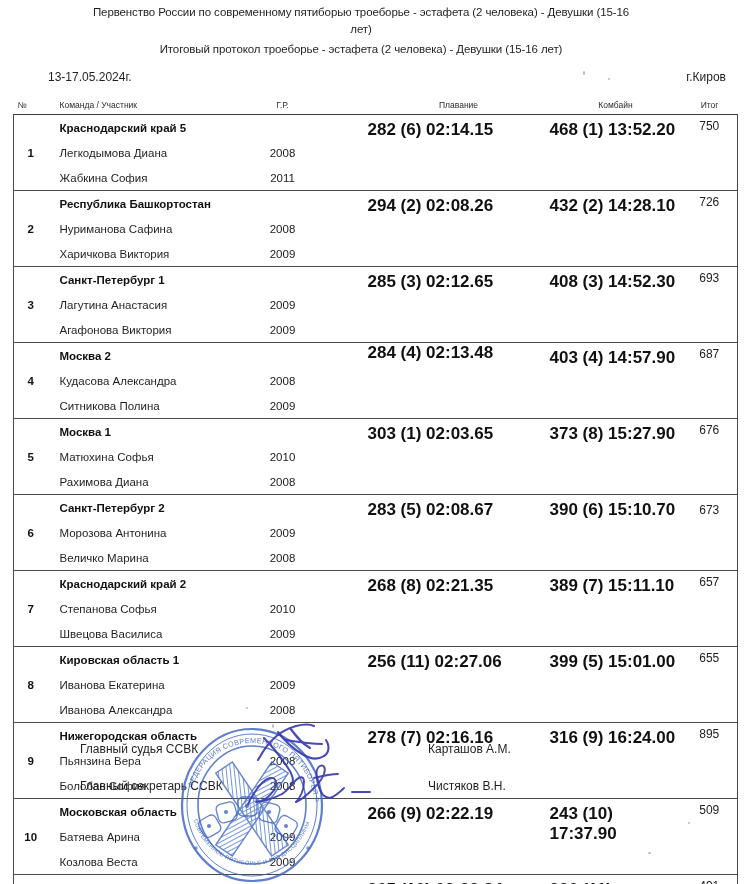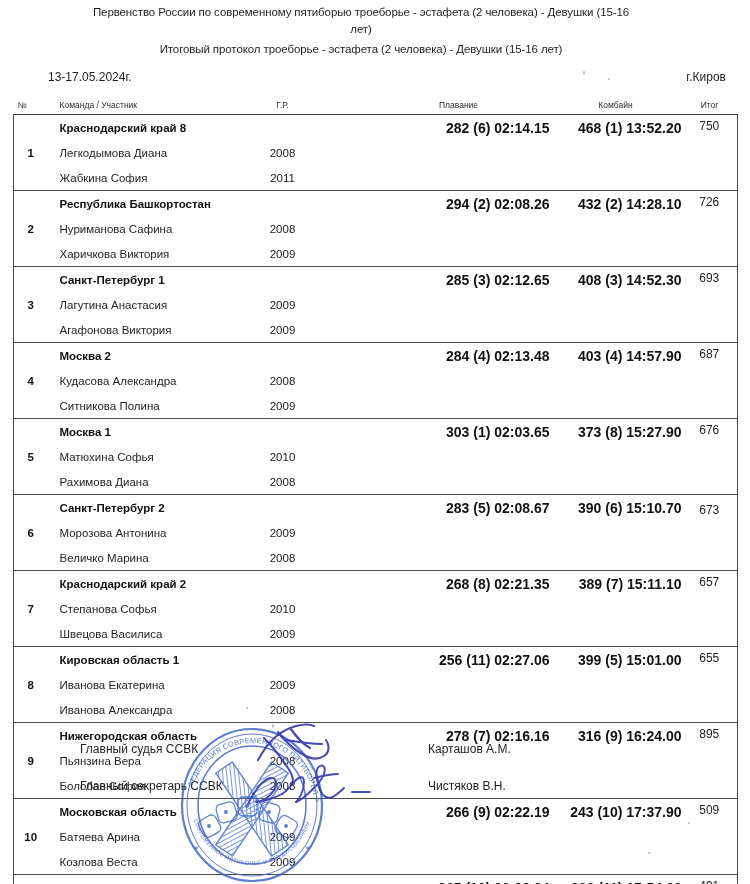--- a/index.html
+++ b/index.html
@@ -121,23 +121,23 @@
     padding-left: 12px;
     white-space: nowrap;
   }
   tbody td.cell-year {
     text-align: center;
     font-size: 11.5px;
     color: #1a1a1a;
   }
   tbody td.cell-swim,
   tbody td.cell-comb {
-    text-align: right;
+    text-align: left;
     font-weight: bold;
-    font-size: 14px;
+    font-size: 17px;
     color: #111;
   }
   tbody td.cell-total {
     text-align: center;
     font-size: 12px;
     color: #222;
     border-right: 1.2px solid #4a4a4a;
   }
   tbody td.cell-gap { border: none; }
   tbody tr.team-row > td.cell-gap { border-top: 1.2px solid #4a4a4a; }
@@ -224,21 +224,21 @@
         <th class="h-year">Г.Р.</th>
         <th></th>
         <th class="h-swim">Плавание</th>
         <th class="h-comb">Комбайн</th>
         <th class="h-total">Итог</th>
       </tr>
     </thead>
     <tbody id="table-body">
         <tr class="team-row first">
           <td class="cell-num" rowspan="3">1</td>
-          <td class="cell-name"><span class="team-name">Краснодарский край 8</span></td>
+          <td class="cell-name"><span class="team-name">Краснодарский край 5</span></td>
           <td class="cell-year"></td>
           <td class="cell-gap"></td>
           <td class="cell-swim" rowspan="3" style="vertical-align: top; padding-top: 5px;">282 (6) 02:14.15</td>
           <td class="cell-comb" rowspan="3" style="vertical-align: top; padding-top: 5px;">468 (1) 13:52.20</td>
           <td class="cell-total" rowspan="3" style="vertical-align: top; padding-top: 4px;">750</td>
         </tr>
         <tr>
           <td class="cell-name"><span class="athlete-name">Легкодымова Диана</span></td>
           <td class="cell-year">2008</td>
           <td class="cell-gap"></td>
@@ -284,21 +284,21 @@
         <tr>
           <td class="cell-name"><span class="athlete-name">Агафонова Виктория</span></td>
           <td class="cell-year">2009</td>
           <td class="cell-gap"></td>
         </tr>
         <tr class="team-row">
           <td class="cell-num" rowspan="3">4</td>
           <td class="cell-name"><span class="team-name">Москва 2</span></td>
           <td class="cell-year"></td>
           <td class="cell-gap"></td>
-          <td class="cell-swim" rowspan="3" style="vertical-align: top; padding-top: 5px;">284 (4) 02:13.48</td>
+          <td class="cell-swim" rowspan="3" style="vertical-align: top; ">284 (4) 02:13.48</td>
           <td class="cell-comb" rowspan="3" style="vertical-align: top; padding-top: 5px;">403 (4) 14:57.90</td>
           <td class="cell-total" rowspan="3" style="vertical-align: top; padding-top: 4px;">687</td>
         </tr>
         <tr>
           <td class="cell-name"><span class="athlete-name">Кудасова Александра</span></td>
           <td class="cell-year">2008</td>
           <td class="cell-gap"></td>
         </tr>
         <tr>
           <td class="cell-name"><span class="athlete-name">Ситникова Полина</span></td>

